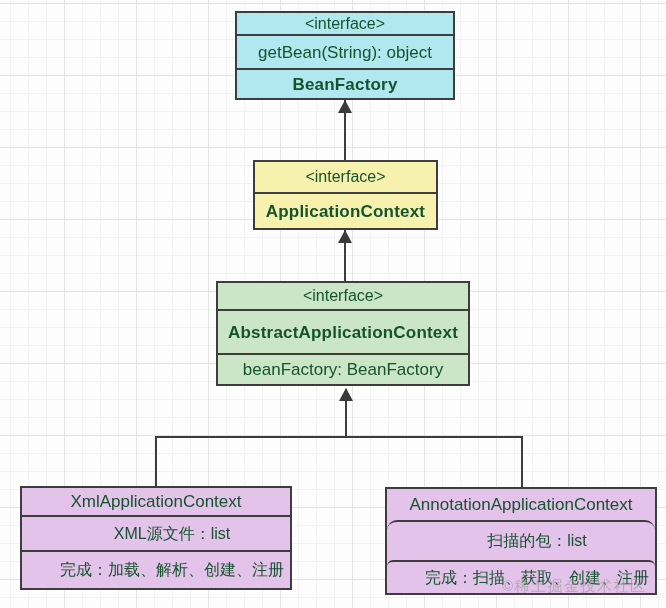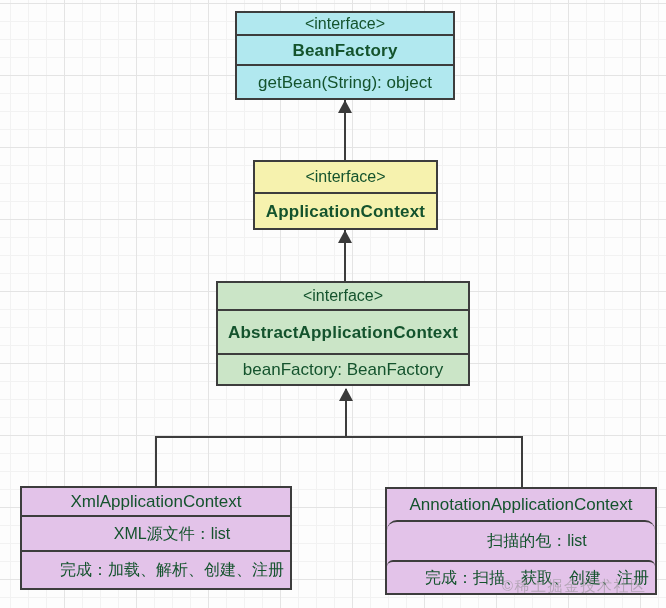--- a/index.html
+++ b/index.html
@@ -64,22 +64,22 @@
     white-space: nowrap;
   }
 </style>
 </head>
 <body>
 
 <div class="canvas">
 
   <div class="node" style="left: 235px; top: 11px; width: 220px; height: 89px; background-color: rgb(177, 232, 239);">
     <div class="row stereotype" style="height:21px;">&lt;interface&gt;</div>
+    <div class="row member" style="height:32px;">getBean(String): object</div>
     <div class="row title" style="height:28px;">BeanFactory</div>
-    <div class="row member" style="height:32px;">getBean(String): object</div>
   </div>
 
   <div class="edge-line" style="left:344px; top:100px; width:2px; height:60px;"></div>
   <div class="arrowhead" style="left:338px; top:100px;"></div>
 
   <div class="node" style="left: 253px; top: 160px; width: 185px; height: 70px; background-color: rgb(246, 242, 174);">
     <div class="row stereotype" style="height:30px;">&lt;interface&gt;</div>
     <div class="row title" style="height:34px;">ApplicationContext</div>
   </div>
 

